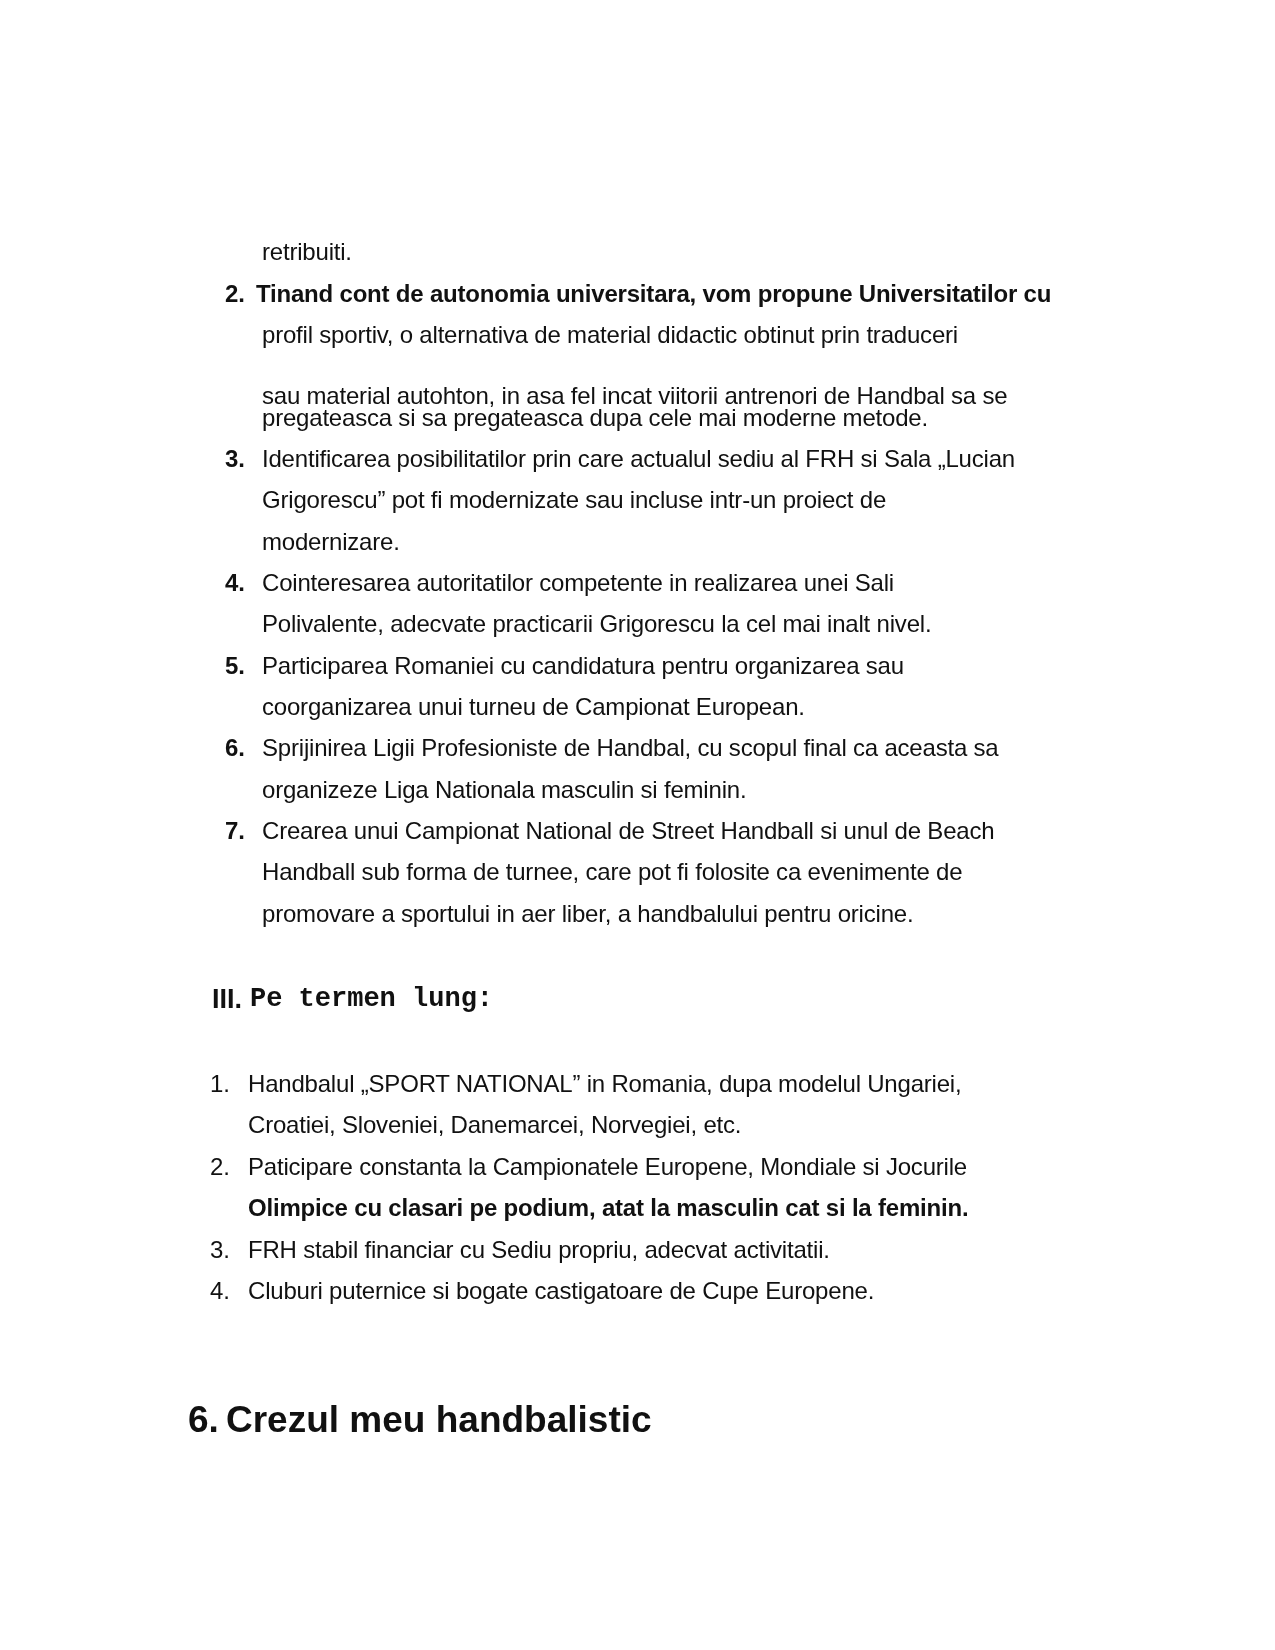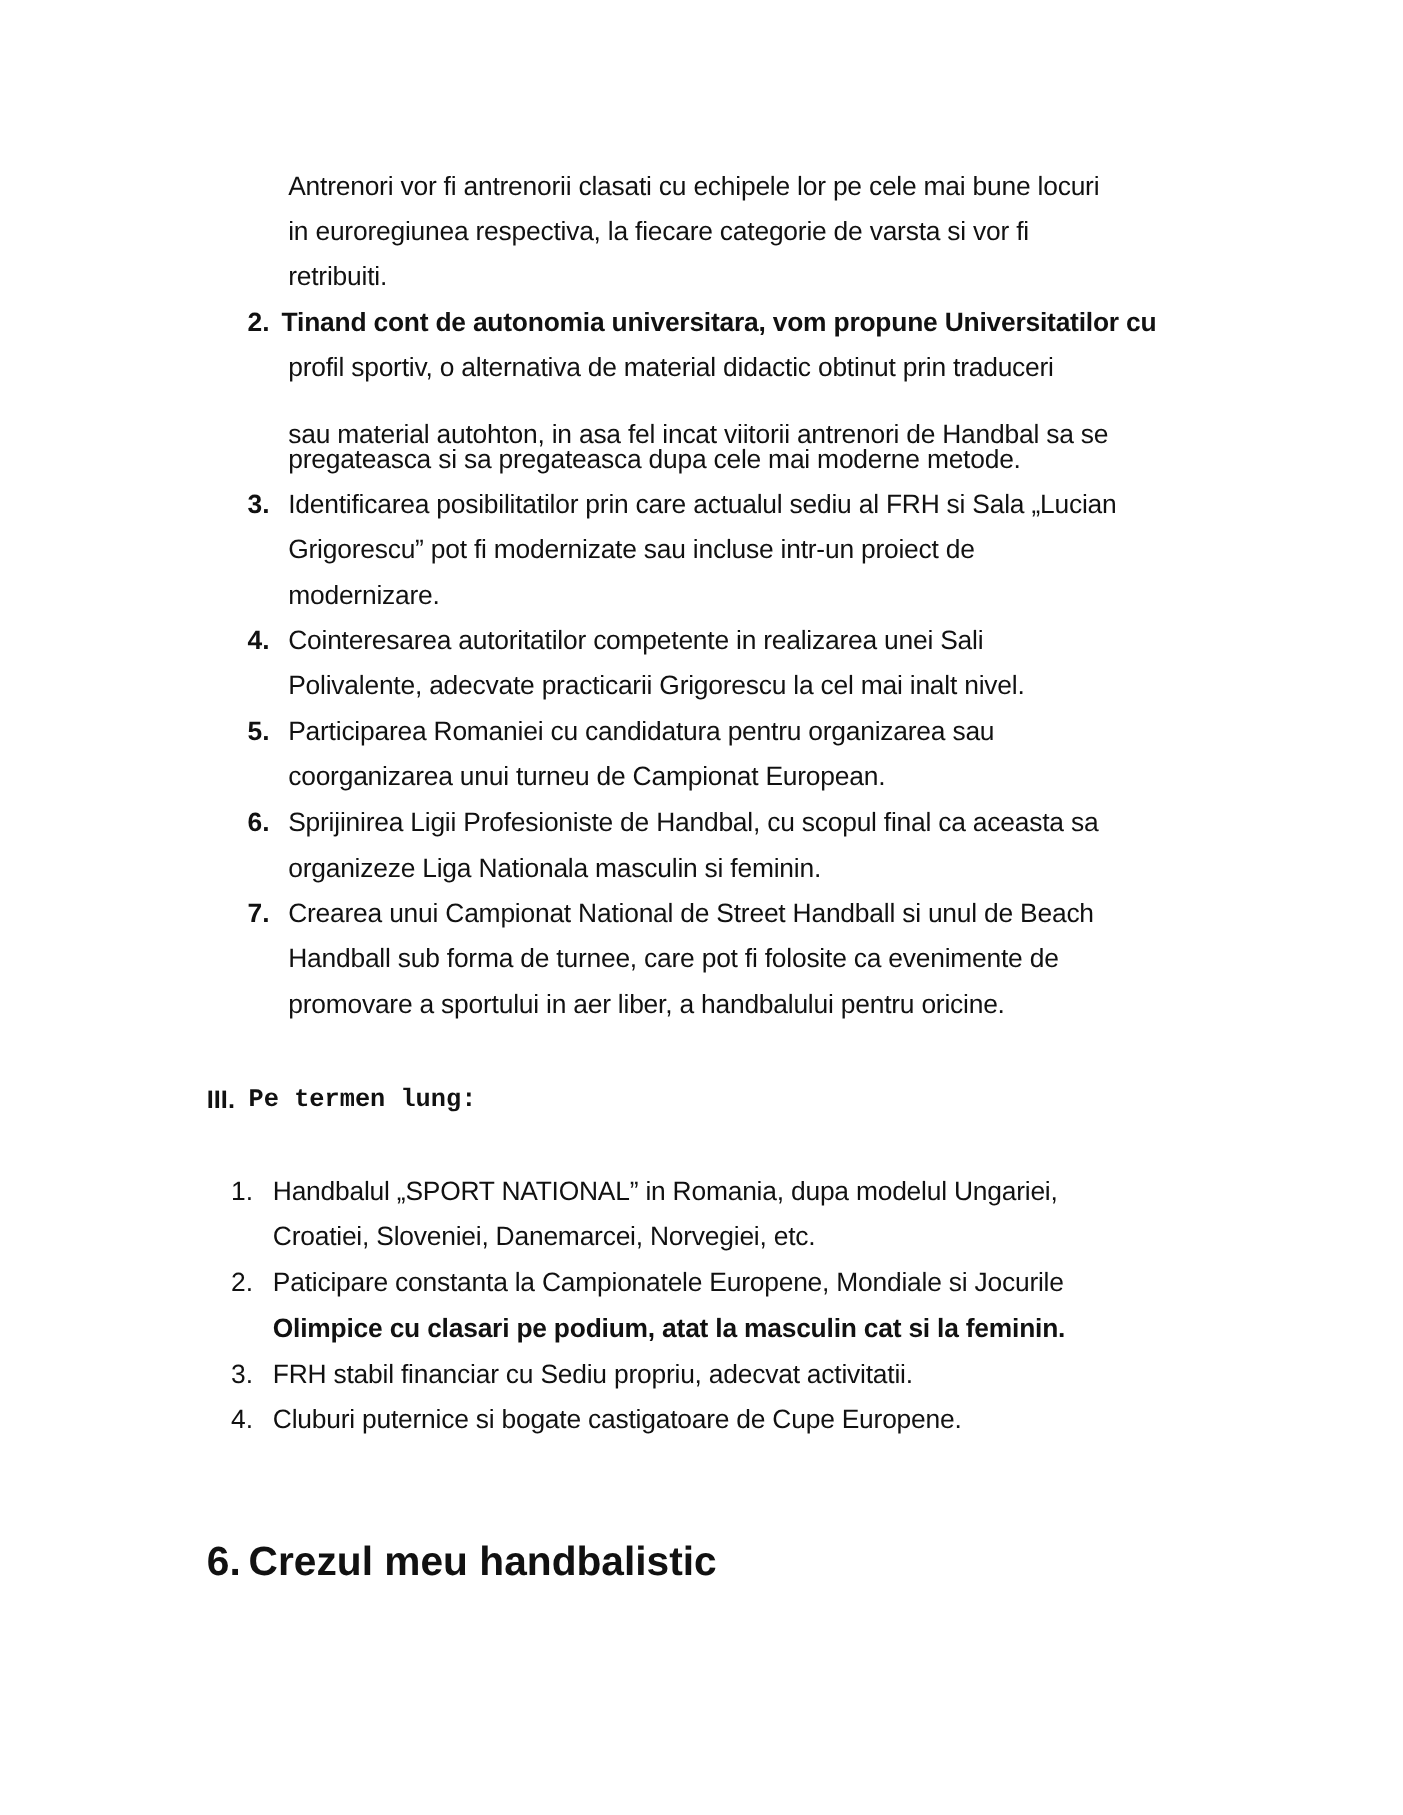--- a/index.html
+++ b/index.html
@@ -3,30 +3,28 @@
 <meta charset="utf-8">
 <style>
   html, body { margin: 0; padding: 0; background: #ffffff; }
   body { width: 1275px; height: 1650px; position: relative; overflow: hidden;
          font-family: "Liberation Sans", "DejaVu Sans", sans-serif; color: #111; }
   .page { position: absolute; left: 0; top: 0; width: 1275px; height: 1650px; }
   .line { position: absolute; font-size: 24px; line-height: 28px; white-space: nowrap;
           letter-spacing: -0.2px; }
   .num-bold { position: absolute; font-size: 24px; line-height: 28px; font-weight: bold; }
   .num { position: absolute; font-size: 24px; line-height: 28px; }
-  .h-sub { position: absolute; font-size: 23px; line-height: 32px; font-weight: bold; white-space: nowrap; }
+  .h-sub { position: absolute; font-size: 27px; line-height: 32px; font-weight: bold; white-space: nowrap; margin-left: 24px; }
   .h-main { position: absolute; font-size: 37px; line-height: 44px; font-weight: bold; white-space: nowrap; }
 </style>
 </head>
 <body>
 
 <div class="page">
 
-  <div class="line" style="left:262px; top:156px;">Antrenori vor fi antrenorii clasati cu echipele lor pe cele mai bune locuri</div>
-  <div class="line" style="left:262px; top:197px;">in euroregiunea respectiva, la fiecare categorie de varsta si vor fi</div>
   <div class="line" style="left:262px; top:238px;">retribuiti.</div>
 
   <div>
     <div class="num-bold" style="left:225px; top:280px;">2.</div>
     <div class="line" style="left:256px; top:280px;font-weight:bold;">Tinand cont de autonomia universitara, vom propune Universitatilor cu</div>
     <div class="line" style="left:262px; top:321px;">profil sportiv, o alternativa de material didactic obtinut prin traduceri</div>
     <div class="line" style="left:262px; top:382px;">sau material autohton, in asa fel incat viitorii antrenori de Handbal sa se</div>
     <div class="line" style="left:262px; top:404px;">pregateasca si sa pregateasca dupa cele mai moderne metode.</div>
   </div>
 

